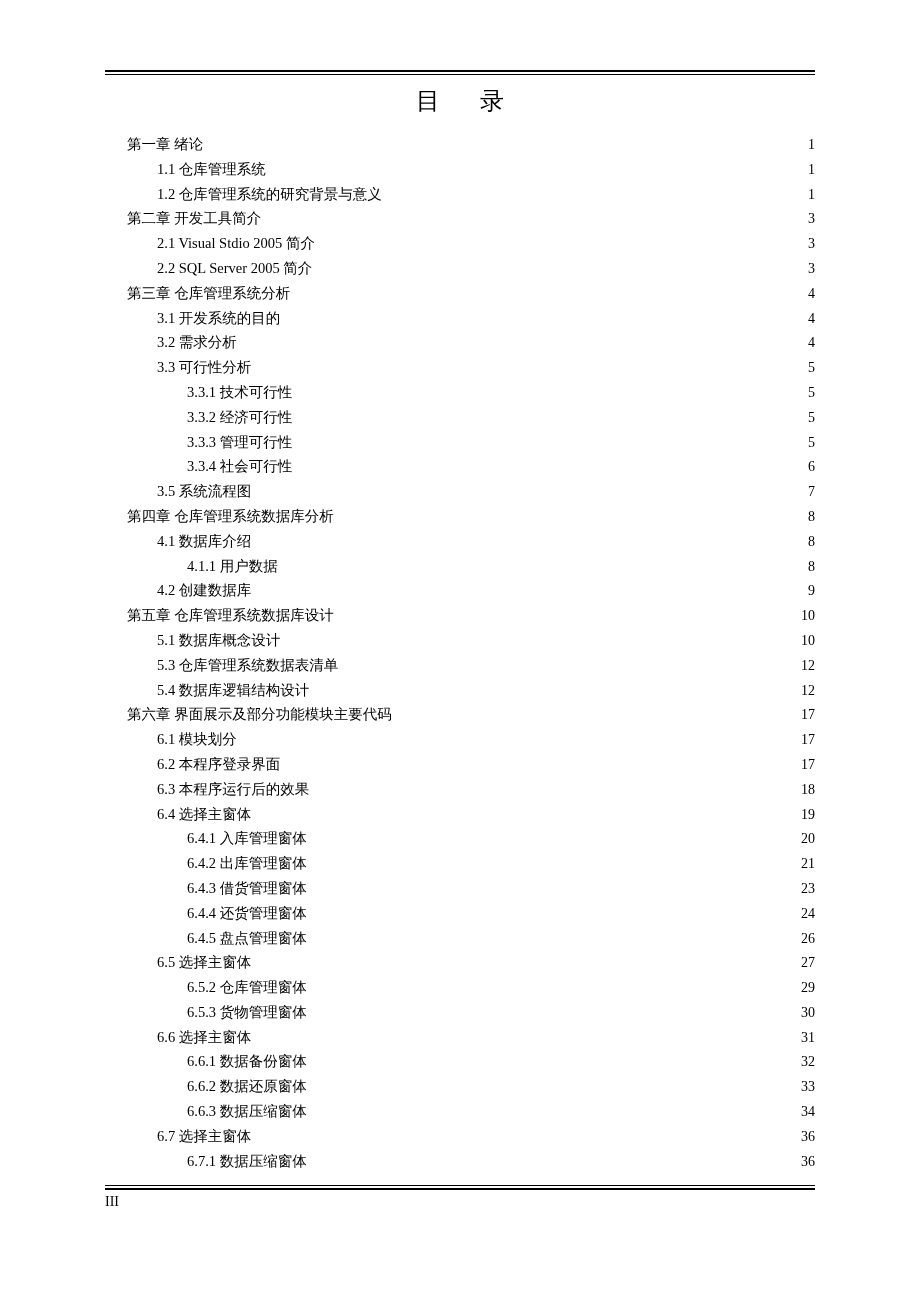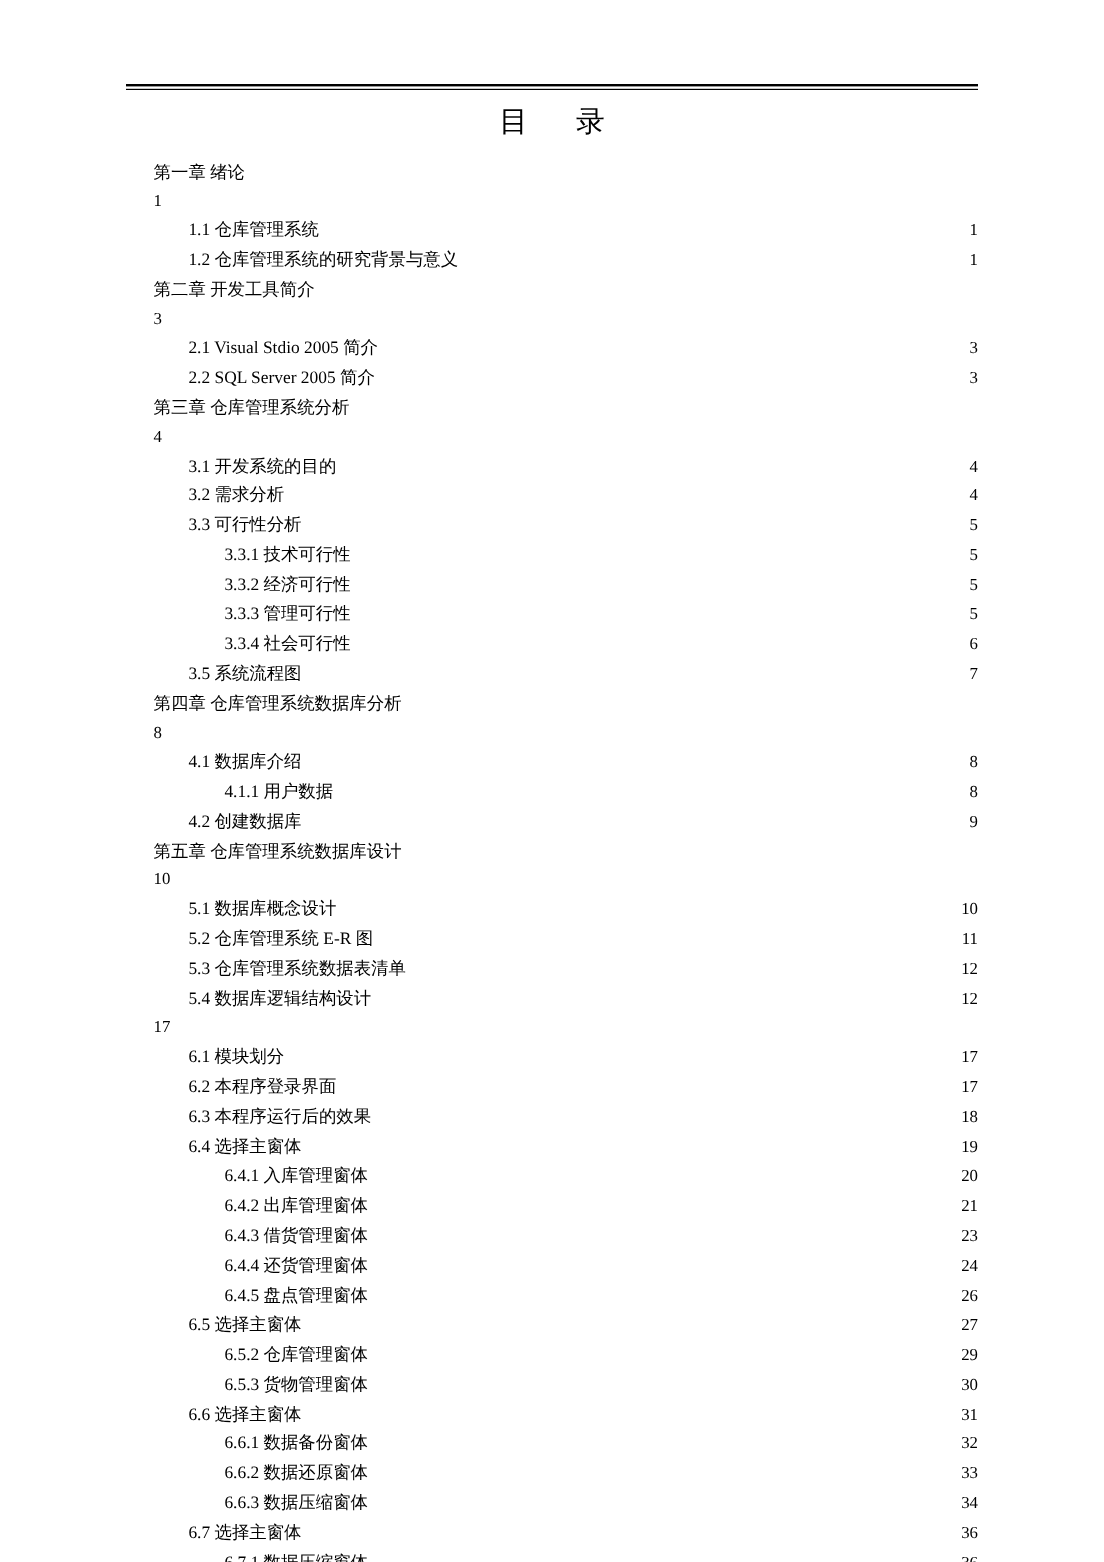--- a/index.html
+++ b/index.html
@@ -62,21 +62,21 @@
     position: absolute;
     left: 0;
     right: 0;
     bottom: 0;
   }
   .toc-page {
     flex: 0 0 auto;
     font-family: "Times New Roman", serif;
     font-size: 14px;
   }
-  .lvl-0 { padding-left: 22px; flex-direction: column; }
+  .lvl-0 { padding-left: 22px; }
   .lvl-1 { padding-left: 52px; gap: 36px; }
   .lvl-2 { padding-left: 82px; gap: 26px; }
   .rule-bot {
     border-top: 1px solid #000;
     height: 0;
     margin-top: 12px;
     margin-bottom: 2px;
   }
   .rule-bot2 {
     border-top: 2px solid #000;
@@ -198,35 +198,31 @@
         <span class="toc-label">第五章  仓库管理系统数据库设计</span>
         <span class="toc-dots"></span>
         <span class="toc-page">10</span>
       </div>
       <div class="toc-row lvl-1">
         <span class="toc-label">5.1  数据库概念设计</span>
         <span class="toc-dots"></span>
         <span class="toc-page">10</span>
       </div>
       <div class="toc-row lvl-1">
-        <span class="toc-label">5.2  仓库管理系统 E-R 图</span>
-        <span class="toc-dots"></span>
-        <span class="toc-page">11</span>
-      </div>
-      <div class="toc-row lvl-1">
         <span class="toc-label">5.3  仓库管理系统数据表清单</span>
         <span class="toc-dots"></span>
         <span class="toc-page">12</span>
       </div>
       <div class="toc-row lvl-1">
         <span class="toc-label">5.4  数据库逻辑结构设计</span>
         <span class="toc-dots"></span>
         <span class="toc-page">12</span>
       </div>
       <div class="toc-row lvl-0">
+        <span class="toc-label">第六章  界面展示及部分功能模块主要代码</span>
         <span class="toc-dots"></span>
         <span class="toc-page">17</span>
       </div>
       <div class="toc-row lvl-1">
         <span class="toc-label">6.1  模块划分</span>
         <span class="toc-dots"></span>
         <span class="toc-page">17</span>
       </div>
       <div class="toc-row lvl-1">
         <span class="toc-label">6.2  本程序登录界面</span>

